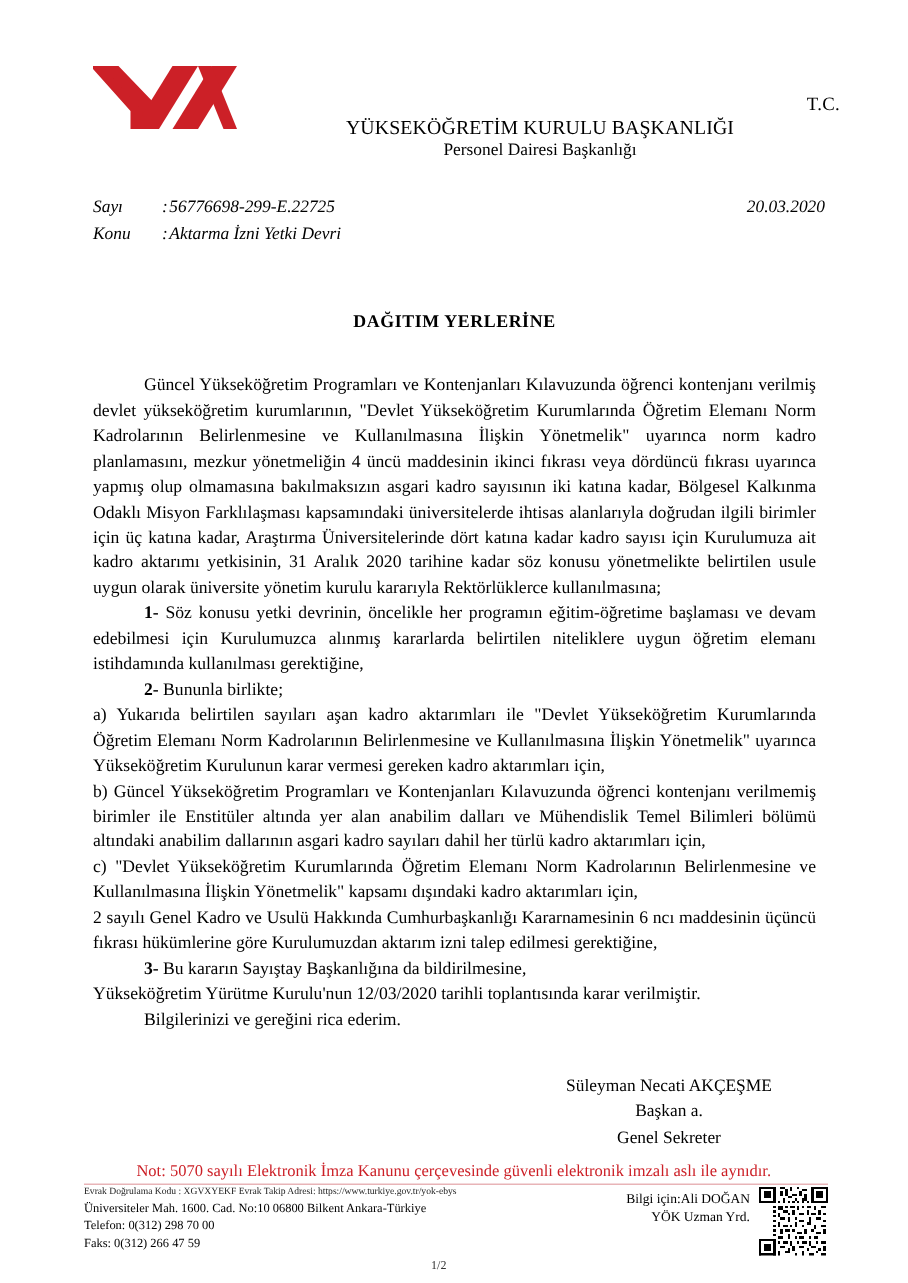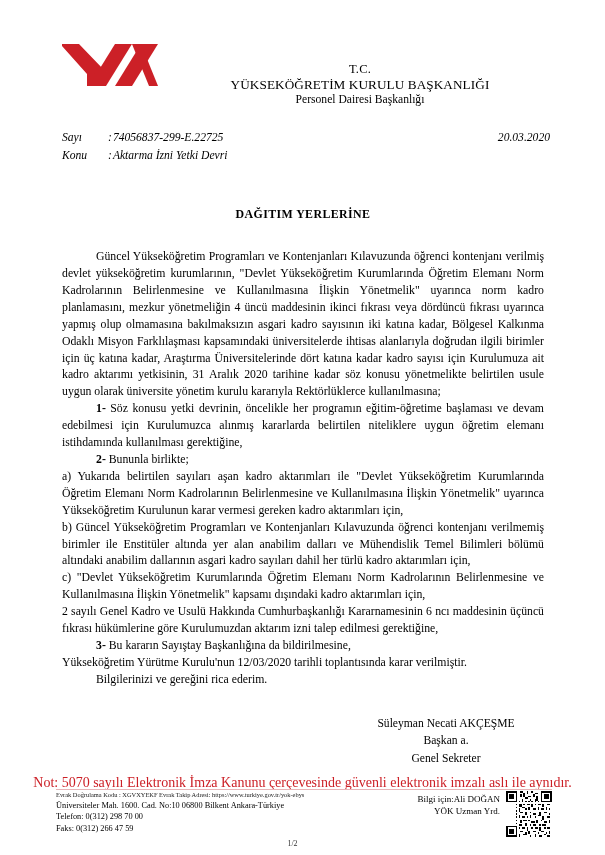--- a/index.html
+++ b/index.html
@@ -44,20 +44,21 @@
     position: absolute;
     left: 160px;
     top: 28px;
     width: 400px;
     text-align: center;
     line-height: 1.22;
   }
   .org-tc {
     font-size: 12.5px;
     letter-spacing: 0.2px;
+    text-align: right;
   }
   .org-name {
     font-size: 13.2px;
     letter-spacing: 0.1px;
     white-space: nowrap;
   }
   .org-dept {
     font-size: 11.6px;
   }
 
@@ -137,21 +138,21 @@
   }
 
   
   .note-red {
     position: absolute;
     top: 775px;
     left: 0;
     width: 605px;
     text-align: center;
     color: #cc2027;
-    font-size: 14px;
+    font-size: 11px;
   }
   .rule {
     position: absolute;
     top: 789px;
     left: 56px;
     width: 496px;
     height: 1px;
     background: #e8b4b7;
   }
   .footer {
@@ -232,21 +233,21 @@
       <div class="org-tc">T.C.</div>
       <div class="org-name">YÜKSEKÖĞRETİM KURULU BAŞKANLIĞI</div>
       <div class="org-dept">Personel Dairesi Başkanlığı</div>
     </div>
   </div>
 
   <div class="meta">
     <div class="meta-row">
       <span class="meta-label">Sayı</span>
       <span class="meta-colon">:</span>
-      <span class="meta-value">74056837-299-E.22725</span>
+      <span class="meta-value">56776698-299-E.22725</span>
       <span class="meta-date">20.03.2020</span>
     </div>
     <div class="meta-row">
       <span class="meta-label">Konu</span>
       <span class="meta-colon">:</span>
       <span class="meta-value">Aktarma İzni Yetki Devri</span>
     </div>
   </div>
 
   <div class="body-area">

